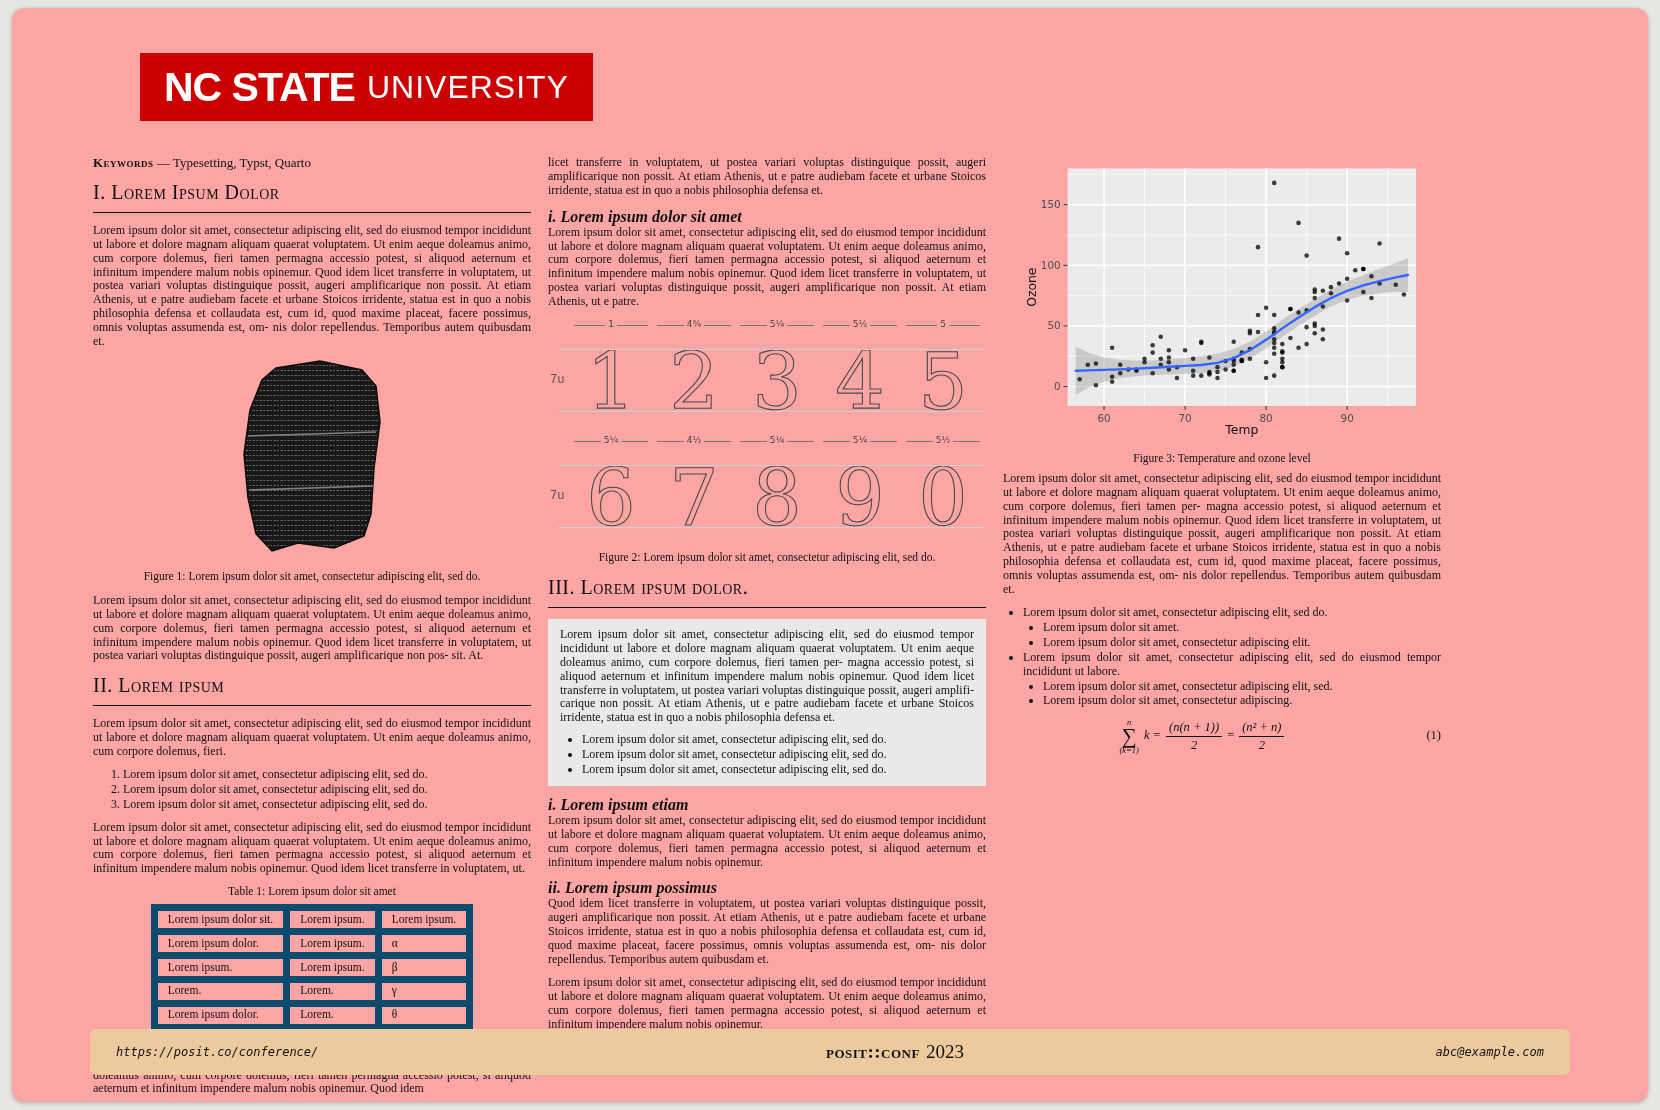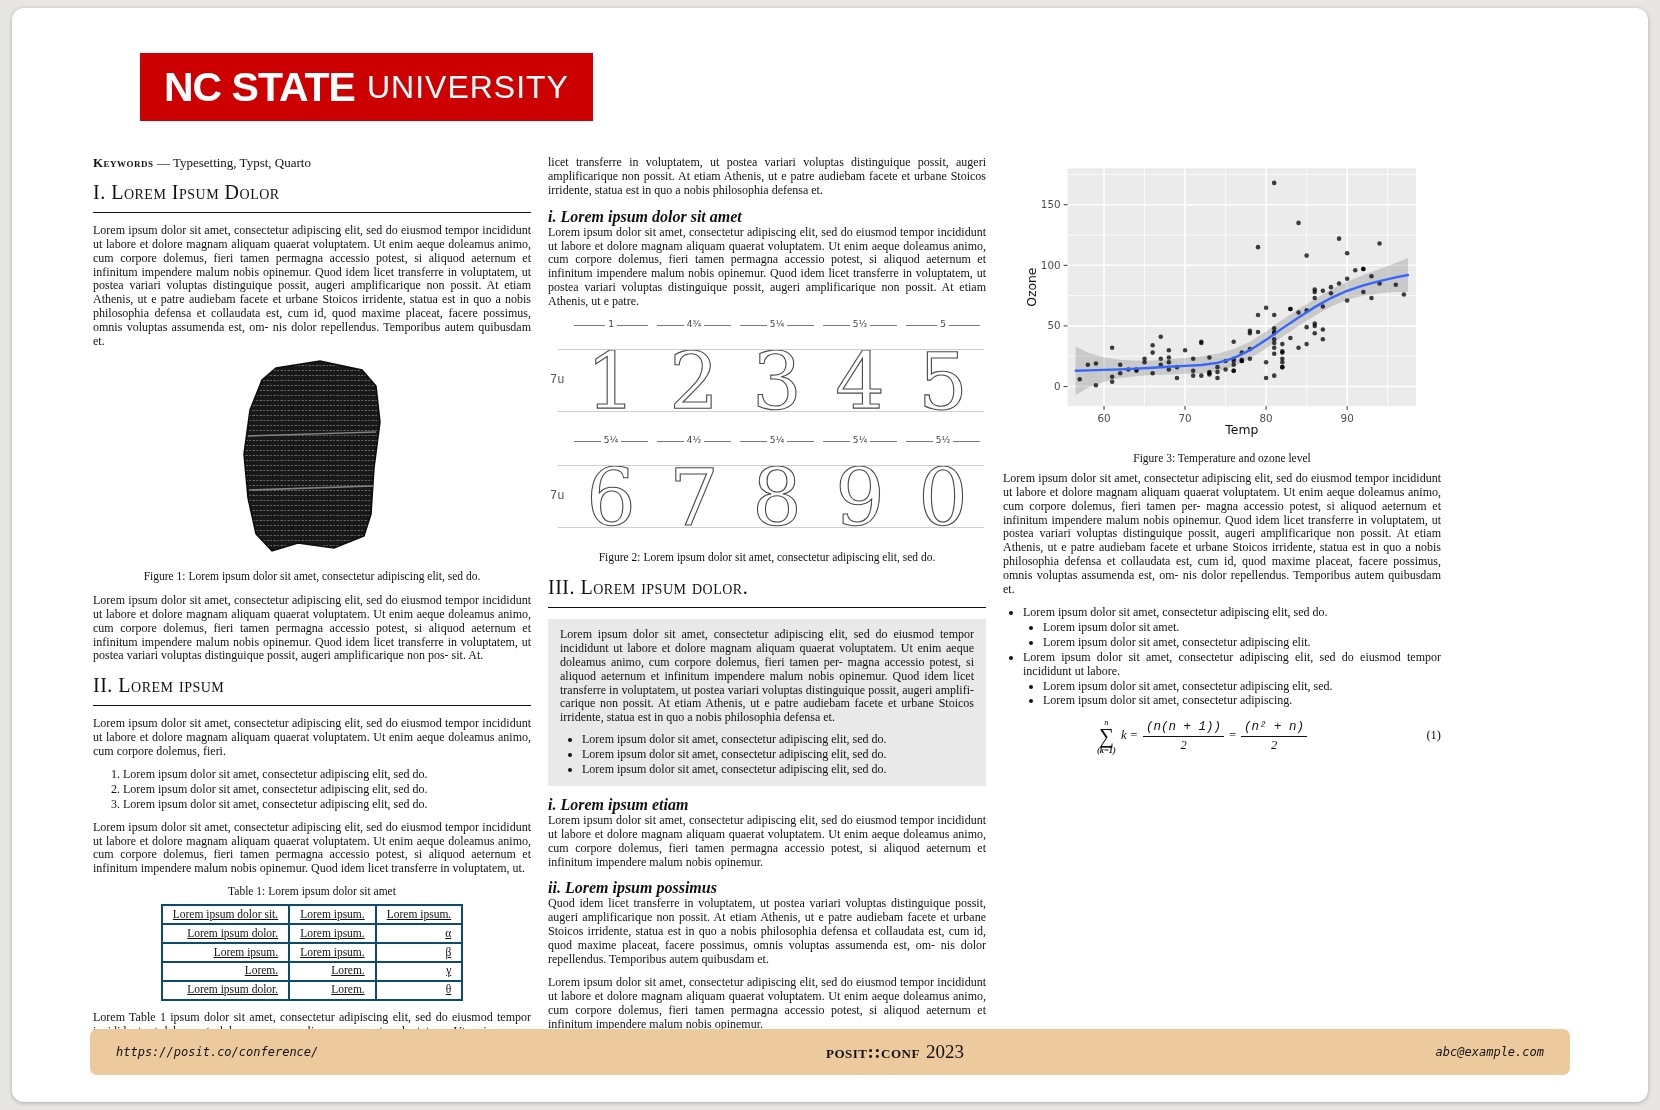--- a/index.html
+++ b/index.html
@@ -6,21 +6,21 @@
   body{
     width:1660px;height:1110px;
     background:#e8e6e3;
     font-family:"Liberation Serif",serif;
     color:#111;
     position:relative;
     overflow:hidden;
   }
   .card{
     position:absolute;left:12px;top:8px;width:1636px;height:1094px;
-    background:#ffffff;border-radius:12px;
+    background:#fca5a5;border-radius:12px;
     box-shadow:0 1px 4px rgba(0,0,0,.25);
     overflow:hidden;
   }
   
   .header{position:absolute;left:0;top:0;width:100%;height:150px;}
   .logo{
     position:absolute;left:128px;top:45px;height:68px;
     background:#CC0000;color:#fff;
     display:flex;align-items:center;gap:12px;
     padding:0 24px;
@@ -51,21 +51,21 @@
   ol.num-list{margin:2px 0 9px 0;padding-left:30px;}
   ol.num-list li{margin:0 0 1px 0;}
   
   .fig{text-align:center;margin:6px 0 10px 0;}
   .fig figcaption{font-size:11.5px;margin-top:8px;color:#111;}
   .stone-svg{width:176px;height:200px;}
   
   .tbl-wrap{text-align:center;margin:4px 0 10px 0;}
   .tbl-caption{font-size:11.5px;margin-bottom:5px;}
   table.t1{border-collapse:collapse;margin:0 auto;font-size:11.5px;}
-  table.t1 td,table.t1 th{border:2px solid #0c4a6e;padding:1.5px 10px;font-weight:normal;text-align:right;text-decoration:underline;}
+  table.t1 td,table.t1 th{border:7px solid #0c4a6e;padding:1.5px 10px;font-weight:normal;text-align:left;}
   
   .fig2{margin:10px 0 12px 0;}
   .digits-row{position:relative;display:flex;justify-content:space-between;padding:0 6px 0 26px;margin-bottom:14px;}
   .digits-row::before{content:"";position:absolute;left:10px;right:2px;top:30px;border-top:1px solid #cfcfcf;}
   .digits-row::after{content:"";position:absolute;left:10px;right:2px;bottom:9px;border-top:1px solid #cfcfcf;}
   .row-dim{position:absolute;left:2px;top:55px;font-size:12px;color:#555;font-family:Liberation Mono, monospace;}
   .digit-cell{width:74px;text-align:center;}
   .dim{display:flex;align-items:center;gap:3px;font-size:9px;color:#444;height:12px;margin-bottom:2px;font-family:"DejaVu Sans",sans-serif;}
   .dim::before,.dim::after{content:"";flex:1;border-top:1px solid #777;}
   .digit-svg{width:74px;height:88px;display:block;}
@@ -82,23 +82,23 @@
   .chart-svg .axis-title{font:12.5px "DejaVu Sans",sans-serif;fill:#111;}
   ul.rlist{margin:2px 0 10px 0;padding-left:20px;list-style:disc;}
   ul.rlist ul{margin:1px 0 1px 0;padding-left:20px;list-style:disc;}
   ul.rlist li{margin-bottom:1px;}
   
   .equation{display:flex;align-items:center;margin-top:10px;font-size:12.5px;}
   .eq-body{flex:1;display:flex;align-items:center;justify-content:center;gap:5px;}
   .sum{display:inline-flex;flex-direction:column;align-items:center;line-height:1;}
   .sum-top{font-size:8.5px;font-style:italic;}
   .sum-sym{font-size:21px;line-height:.9;}
-  .sum-bot{font-size:8.5px;font-style:italic;font-weight:bold;}
+  .sum-bot{font-size:8.5px;font-style:italic;}
   .frac{display:inline-flex;flex-direction:column;align-items:center;line-height:1.15;font-style:italic;}
-  .frac .num{border-bottom:1px solid #111;padding:0 3px 1px 3px;font-family:Liberation Mono, monospace;}
+  .frac .num{border-bottom:1px solid #111;padding:0 3px 1px 3px;}
   .frac .den{padding-top:1px;}
   .eq-k{font-style:italic;}
   .eq-number{width:40px;text-align:right;}
   
   .footer{
     position:absolute;left:78px;bottom:27px;width:1480px;height:46px;
     background:#ecca9e;border-radius:7px;
     display:flex;align-items:center;justify-content:space-between;
     padding:0 26px;box-sizing:border-box;
   }

